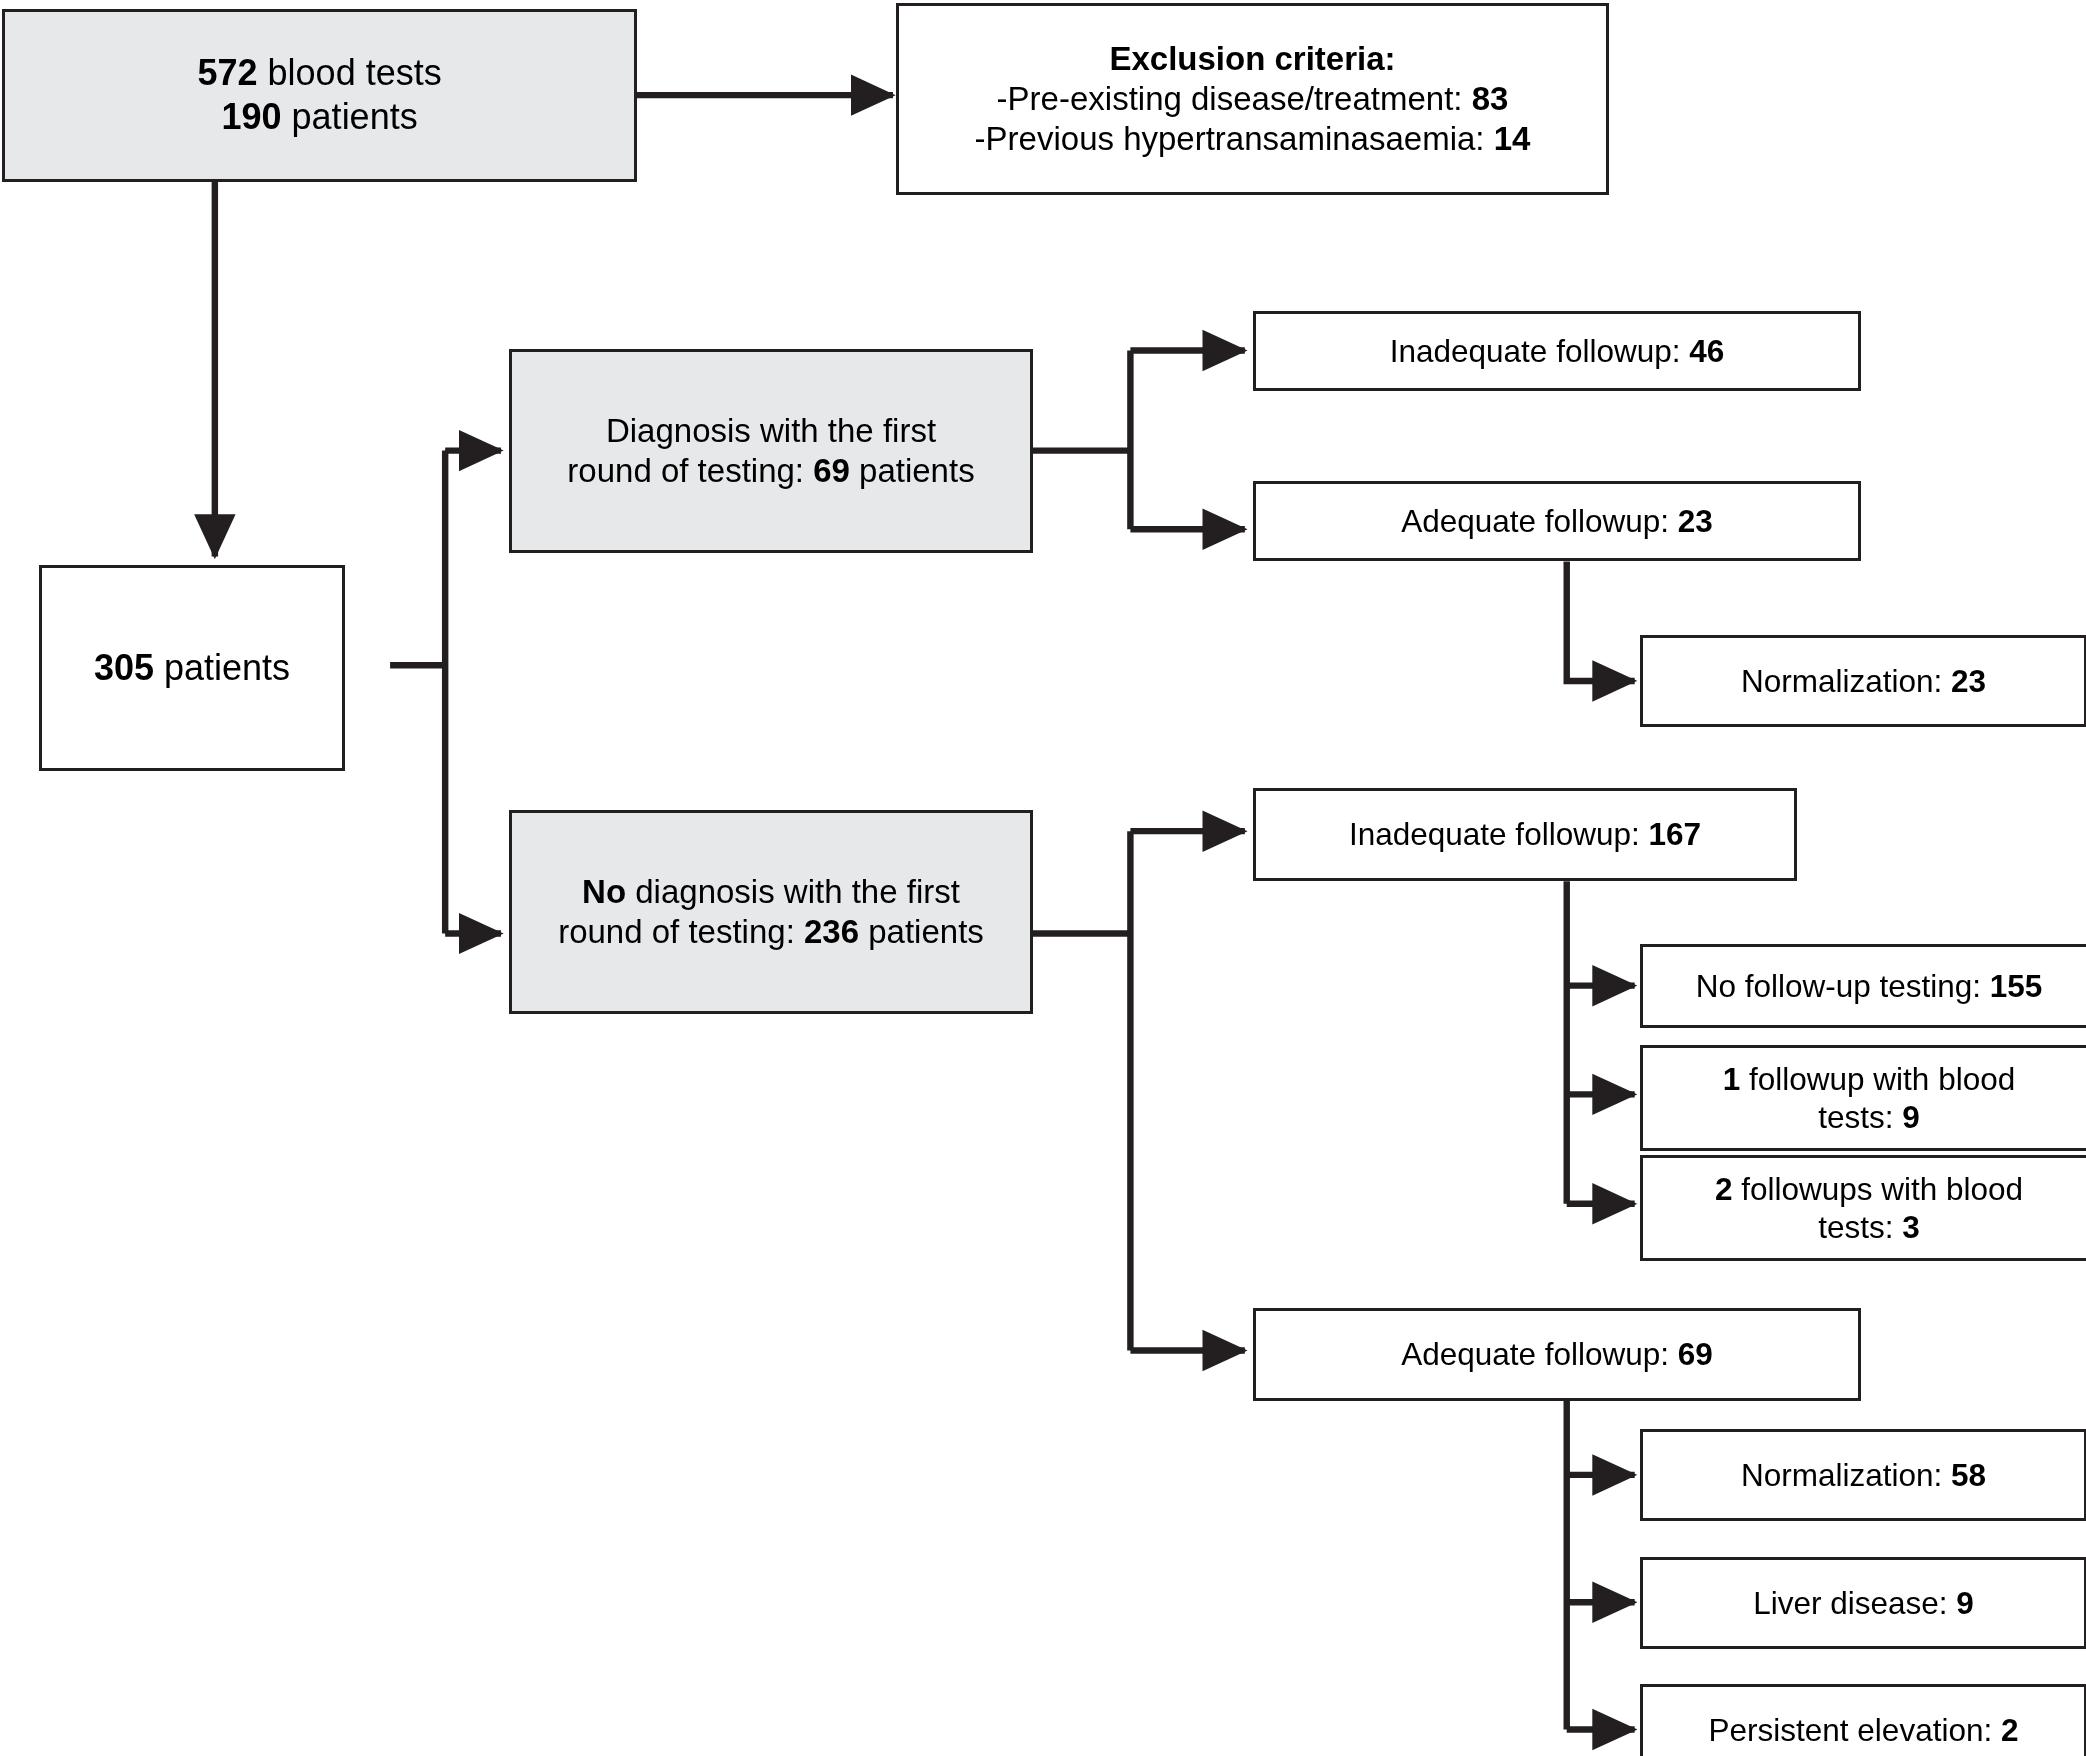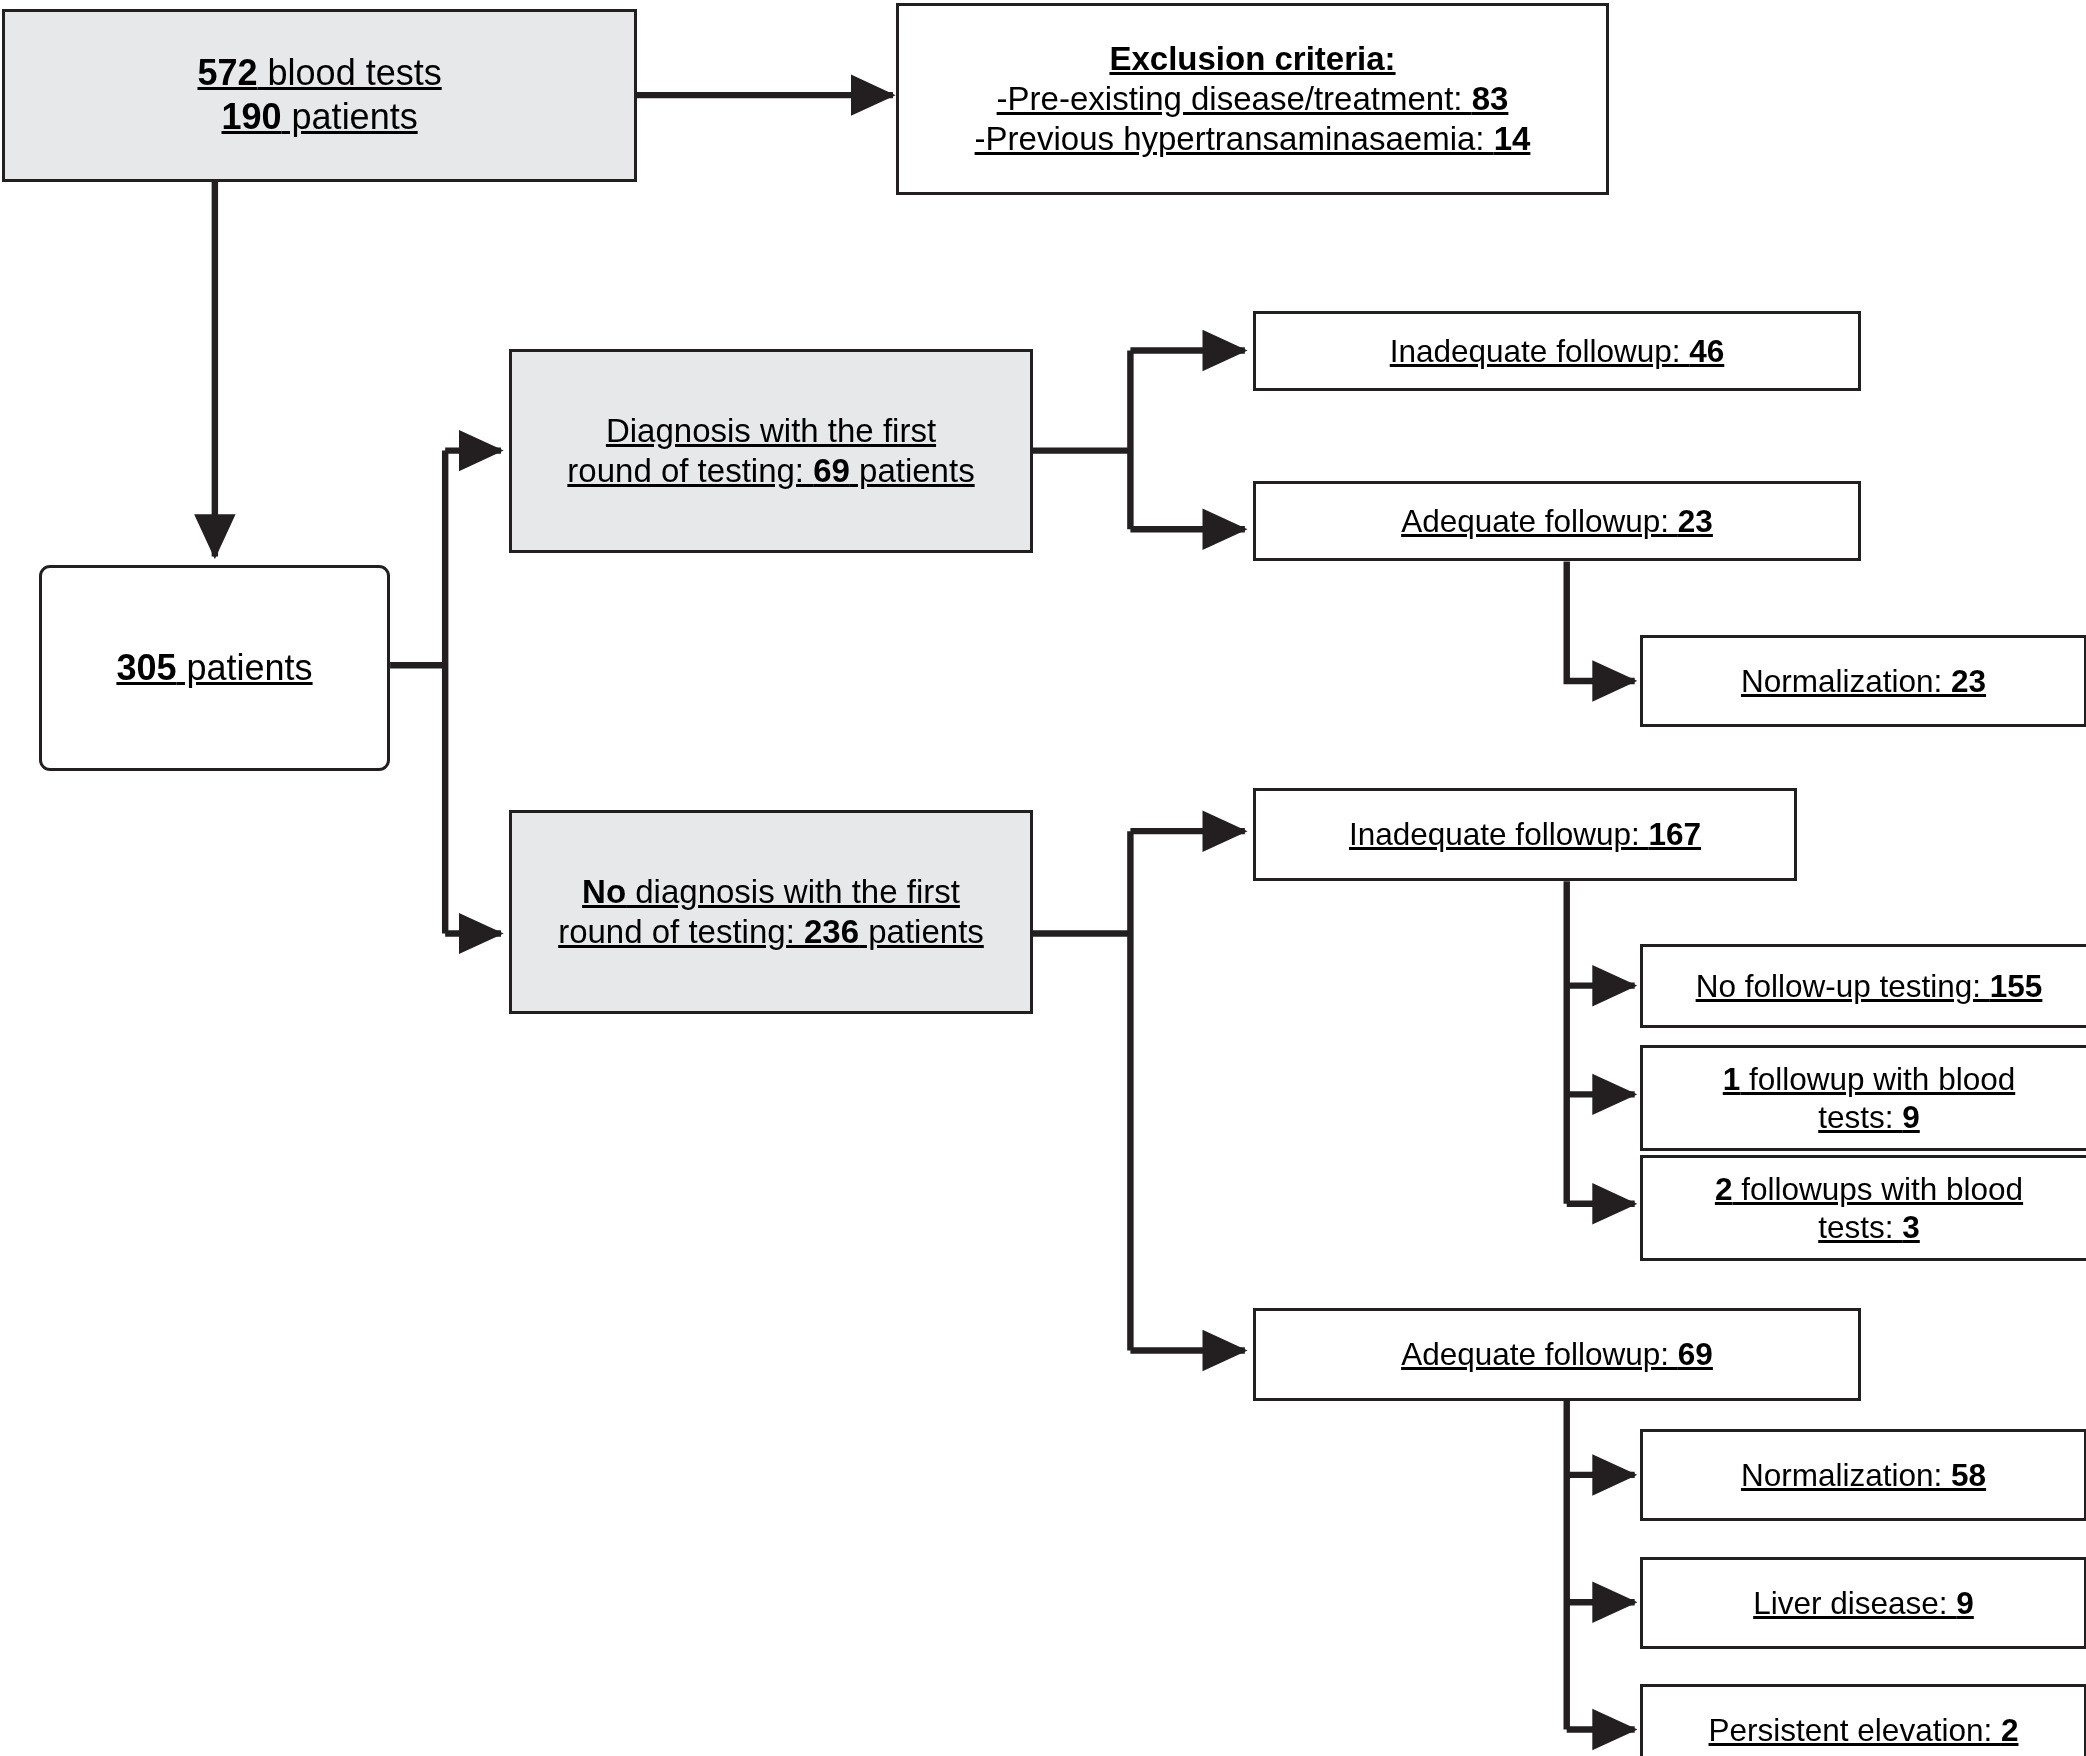--- a/index.html
+++ b/index.html
@@ -29,21 +29,20 @@
     background: #ffffff;
     display: flex;
     align-items: center;
     justify-content: flex-end;
     text-align: center;
     color: #000000;
     font-size: 31.5px;
     line-height: 1.22;
     padding: 2.9px 8.6px;
     z-index: 2;
-    text-decoration: underline;
   }
   .node.shaded {
     background: #e6e8ea;
   }
   .node .txt {
     display: block;
     width: 100%;
     white-space: pre-line;
   }
   b { font-weight: bold; }
@@ -93,21 +92,21 @@
   </svg>
 
   <div class="node shaded" style="left:2.1px; top:8.6px; width:635px; height:173px; font-size:36px;">
     <span class="txt"><b>572</b> blood tests<br><b>190</b> patients</span>
   </div>
 
   <div class="node" style="left:896px; top:2.9px; width:713px; height:192px; font-size:33px;">
     <span class="txt"><b>Exclusion criteria:</b><br>-Pre-existing disease/treatment: <b>83</b><br>-Previous hypertransaminasaemia: <b>14</b></span>
   </div>
 
-  <div class="node" style="left:39px; top:565px; width:351px; height:206px; font-size:36px;border-radius:11px;">
+  <div class="node" style="left:39px; top:565px; width:306px; height:206px; font-size:36px;">
     <span class="txt"><b>305</b> patients</span>
   </div>
 
   <div class="node shaded" style="left:509px; top:349px; width:524px; height:204px; font-size:33px;">
     <span class="txt">Diagnosis with the first<br>round of testing: <b>69</b> patients</span>
   </div>
 
   <div class="node shaded" style="left:509px; top:810px; width:524px; height:204px; font-size:33px;">
     <span class="txt"><b>No</b> diagnosis with the first<br>round of testing: <b>236</b> patients</span>
   </div>

